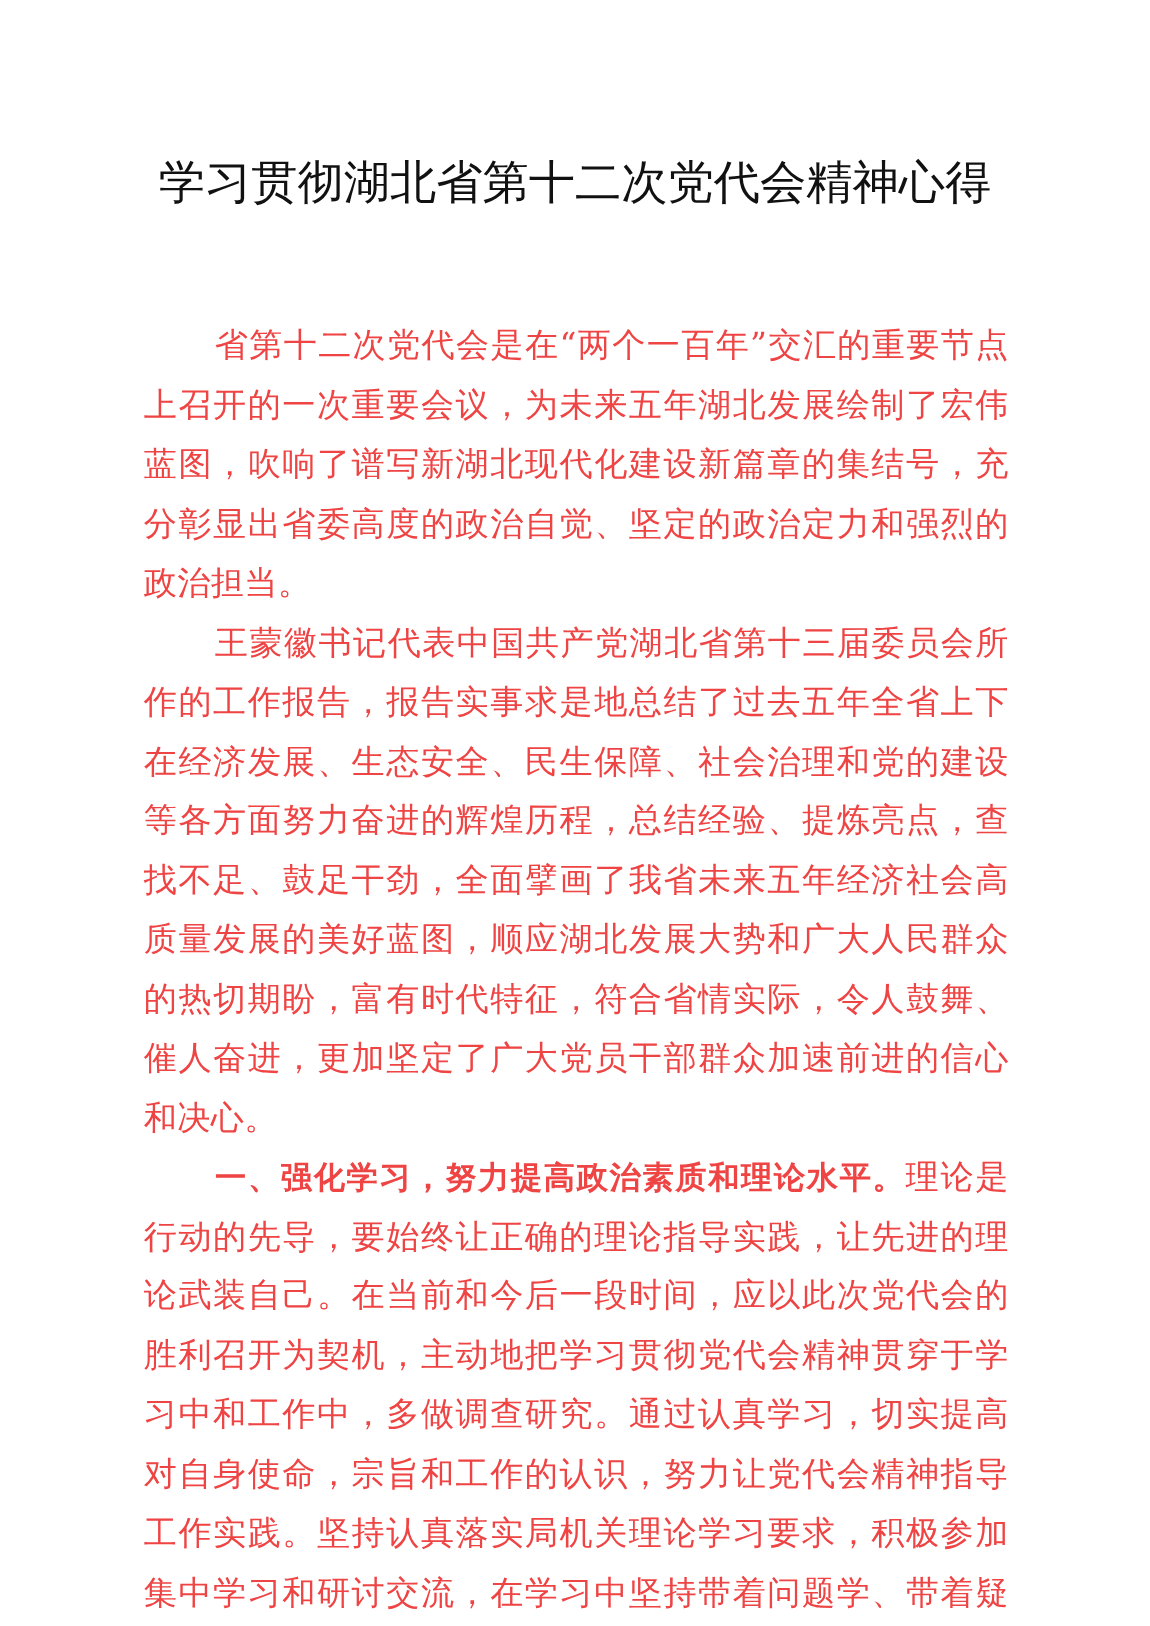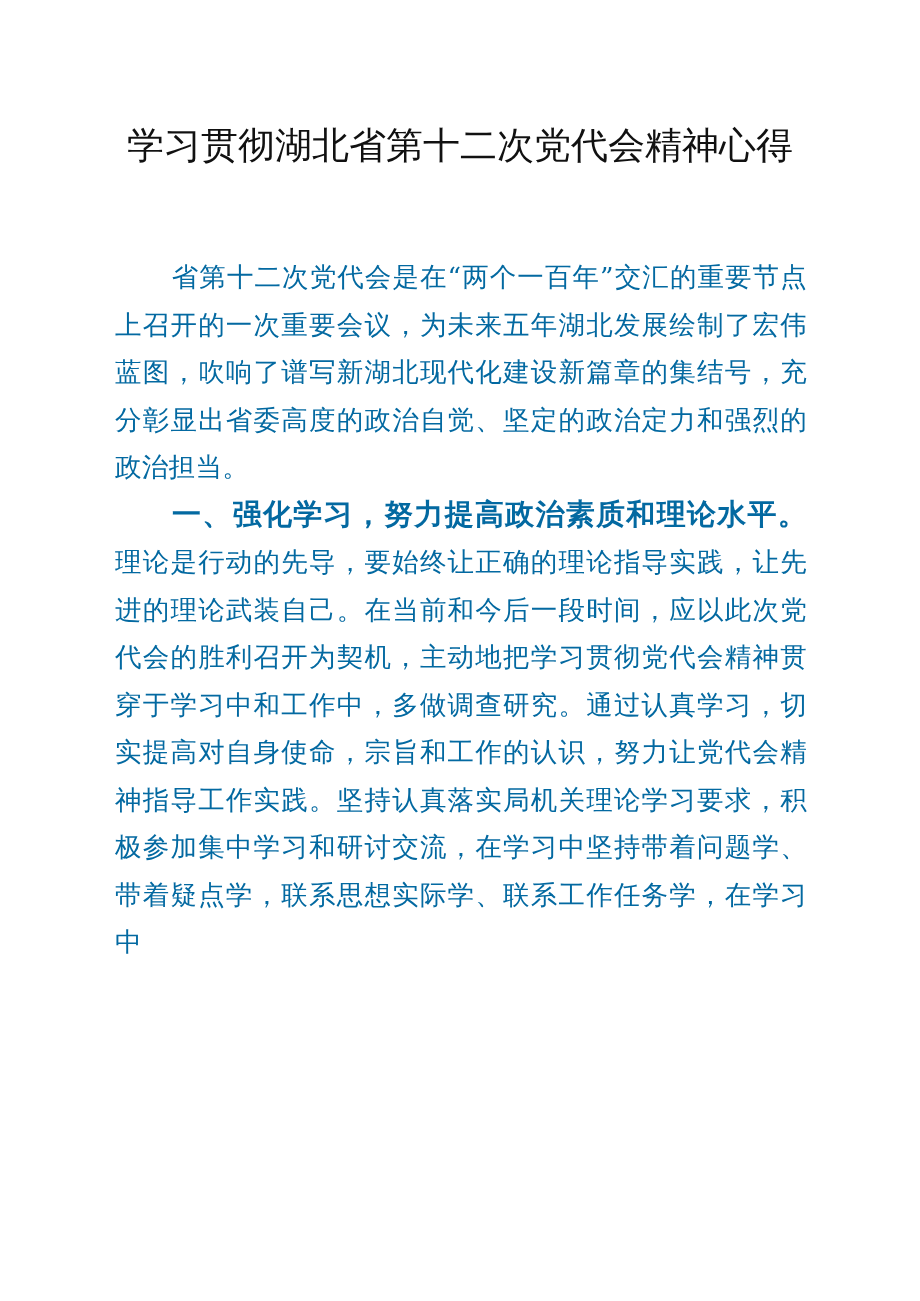--- a/index.html
+++ b/index.html
@@ -41,47 +41,48 @@
   }
   p.para {
     margin: 0;
     padding: 0;
     font-family: "DejaVu Serif", "Liberation Serif", serif;
     font-size: 26.5px;
     line-height: 47.5px;
     text-align: justify;
     text-justify: inter-character;
     text-indent: 0;
-    color: #0369a1;
+    color: #ef4444;
     letter-spacing: 0.3px;
     word-break: break-all;
   }
   p.para .indent {
     display: inline-block;
     width: 56px;
   }
   .strong-run {
     font-family: "DejaVu Sans", "Liberation Sans", sans-serif;
     font-weight: 700;
-    font-size: 29px;
+    font-size: 25px;
     letter-spacing: 0.2px;
   }
 </style>
 </head>
 <body>
 
 <div class="page">
 
   <div class="doc-title">
     <div>学习贯彻湖北省第十二次党代会精神心得</div>
   </div>
 
   <div class="body-block">
 
     <p class="para"><span class="indent"></span><span>省第十二次党代会是在“两个一百年”交汇的重要节点上召开的一次重要会议，为未来五年湖北发展绘制了宏伟蓝图，吹响了谱写新湖北现代化建设新篇章的集结号，充分彰显出省委高度的政治自觉、坚定的政治定力和强烈的政治担当。</span></p>
 
+    <p class="para"><span class="indent"></span><span>王蒙徽书记代表中国共产党湖北省第十三届委员会所作的工作报告，报告实事求是地总结了过去五年全省上下在经济发展、生态安全、民生保障、社会治理和党的建设等各方面努力奋进的辉煌历程，总结经验、提炼亮点，查找不足、鼓足干劲，全面擘画了我省未来五年经济社会高质量发展的美好蓝图，顺应湖北发展大势和广大人民群众的热切期盼，富有时代特征，符合省情实际，令人鼓舞、催人奋进，更加坚定了广大党员干部群众加速前进的信心和决心。</span></p>
 
 
     <p class="para"><span class="indent"></span><span class="strong-run">一、强化学习，努力提高政治素质和理论水平。</span><span>理论是行动的先导，要始终让正确的理论指导实践，让先进的理论武装自己。在当前和今后一段时间，应以此次党代会的胜利召开为契机，主动地把学习贯彻党代会精神贯穿于学习中和工作中，多做调查研究。通过认真学习，切实提高对自身使命，宗旨和工作的认识，努力让党代会精神指导工作实践。坚持认真落实局机关理论学习要求，积极参加集中学习和研讨交流，在学习中坚持带着问题学、带着疑点学，联系思想实际学、联系工作任务学，在学习中</span></p>
 
   </div>
 
 </div>
 
 </body></html>

